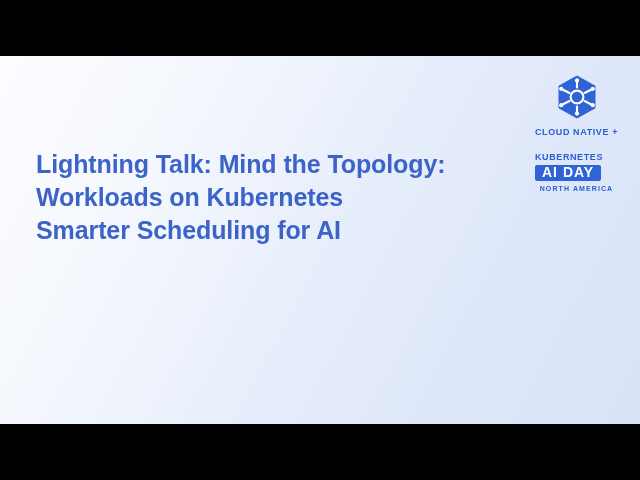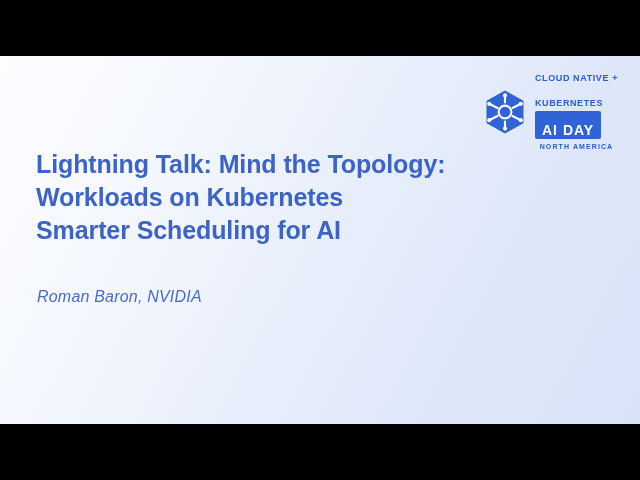--- a/index.html
+++ b/index.html
@@ -37,20 +37,21 @@
   }
 
   
   .logo {
     position: absolute;
     top: 18px;
     right: 22px;
     display: flex;
     align-items: center;
     gap: 8px;
+    flex-direction: column;
   }
   .logo-mark {
     width: 44px;
     height: 46px;
     flex: 0 0 auto;
   }
   .logo-text {
     display: flex;
     flex-direction: column;
     align-items: flex-start;
@@ -63,21 +64,21 @@
     color: #2a5dd0;
   }
   .logo-l2 { margin-top: 16px; }
   .ai-day {
     margin-top: 3px;
     background: #2f63d6;
     color: #ffffff;
     font-size: 14px;
     font-weight: bold;
     letter-spacing: 1px;
-    padding: 12px 7px 2px 7px;
+    padding: 0 7px 2px 7px;
     border-radius: 2px;
   }
   .logo-l3 {
     margin-top: 4px;
     font-size: 7px;
     font-weight: bold;
     letter-spacing: 1.1px;
     color: #2a5dd0;
     align-self: center;
   }
@@ -142,19 +143,18 @@
         <span class="logo-l3">NORTH AMERICA</span>
       </div>
     </div>
 
     <div class="title">
       <span class="line">Lightning Talk: Mind the Topology:</span>
       <span class="line">Workloads on Kubernetes</span>
       <span class="line">Smarter Scheduling for AI</span>
     </div>
 
-    <div class="speaker">Roman Baron, NVIDIA</div>
 
   </div>
 
   <div class="letterbox bottom"></div>
 
 </div>
 
 </body></html>

